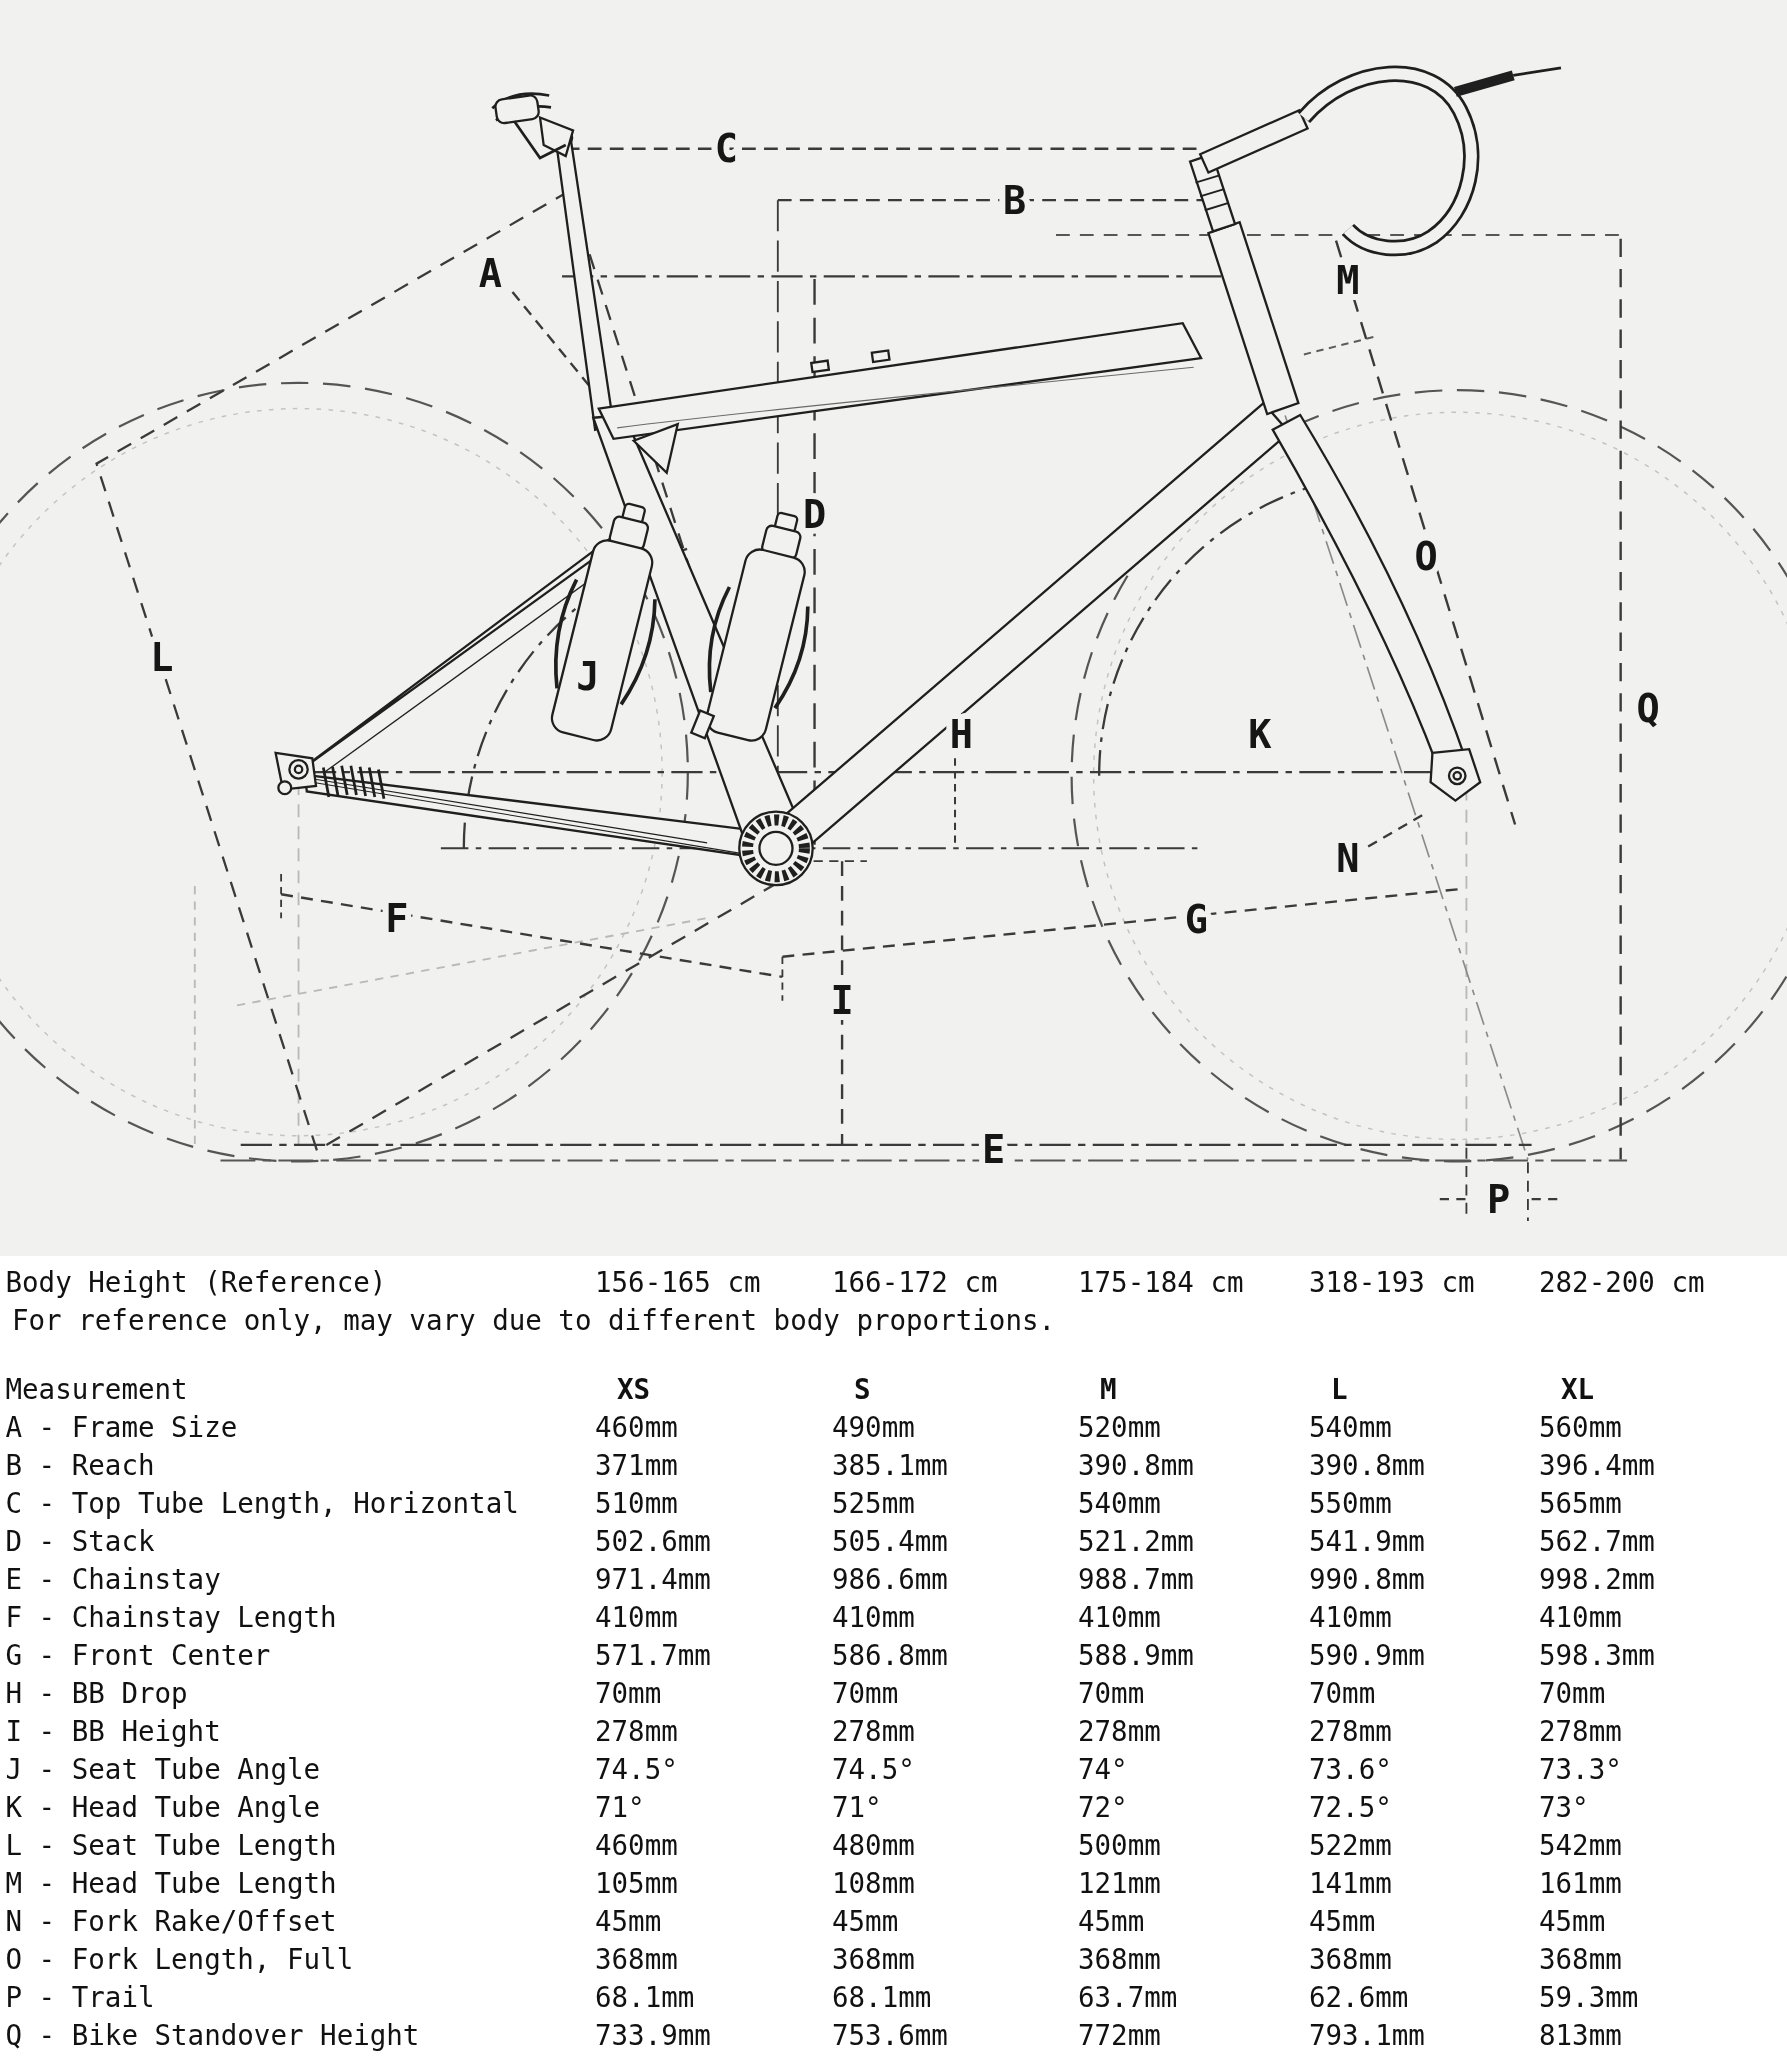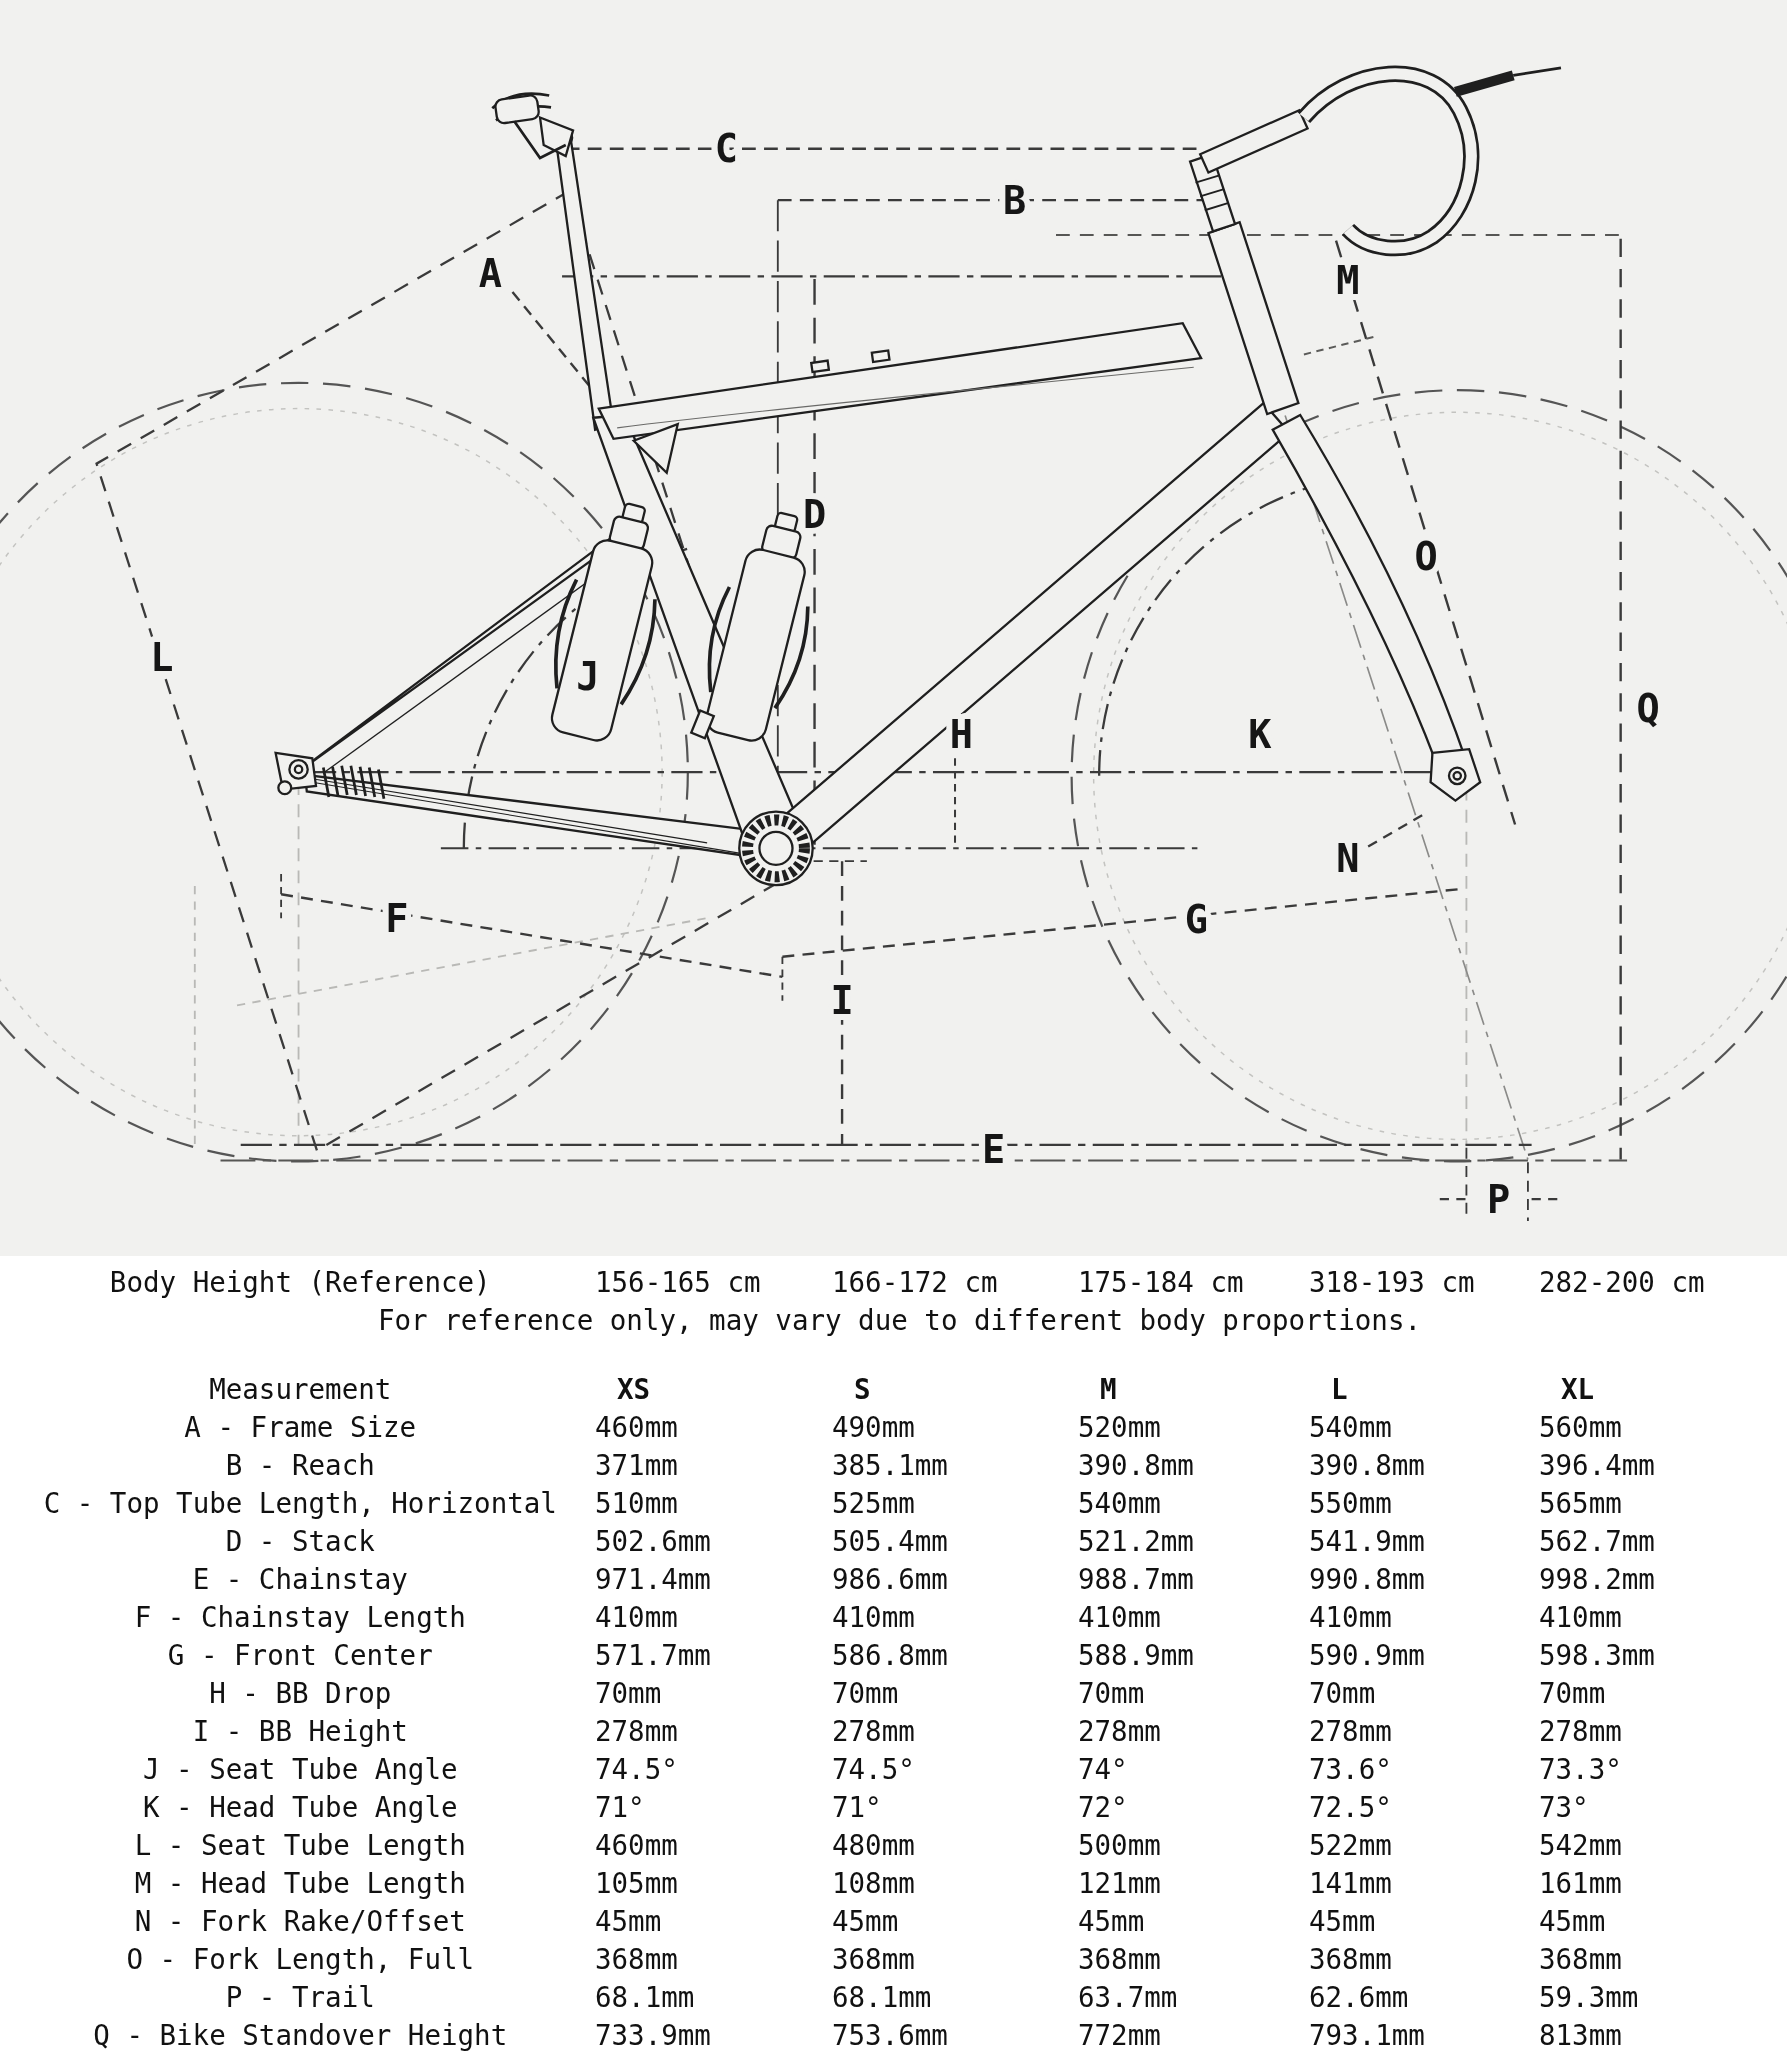--- a/index.html
+++ b/index.html
@@ -6,23 +6,23 @@
   .page{position:relative;width:1787px;height:2062px;background:#ffffff;overflow:hidden;
         font-family:"DejaVu Sans Mono","Liberation Mono",monospace;color:#111;}
   .diagram{position:absolute;left:0;top:0;width:1787px;height:1256px;background:#f1f1ef;}
   .diagram svg{display:block;}
   .geo-label{font:600 42px "DejaVu Sans Mono","Liberation Mono",monospace;fill:#161616;
              paint-order:stroke;stroke:#f1f1ef;stroke-width:13px;stroke-linejoin:round;}
   .specs{position:absolute;left:0;top:1256px;width:1787px;height:805px;background:#ffffff;
          padding-top:7.3px;font-size:27.5px;line-height:38px;}
   .grid-row{display:grid;grid-template-columns:595px 237px 246px 231px 230px 1fr;}
   .cell{white-space:pre;overflow:hidden;}
-  .lbl{padding-left:5.5px;text-align:center;}
+  .lbl{padding-left:5.5px;}
   .size-h{padding-left:22px;font-weight:bold;}
-  .note{padding-left:12px;white-space:pre;text-align:center;}
+  .note{padding-left:12px;white-space:pre;}
   .spacer{height:31px;}
 </style>
 </head>
 <body>
 
 <div class="page">
 
   <div class="diagram">
     <svg width="1787" height="1256" viewBox="0 0 1946 1368" xmlns="http://www.w3.org/2000/svg">
 

